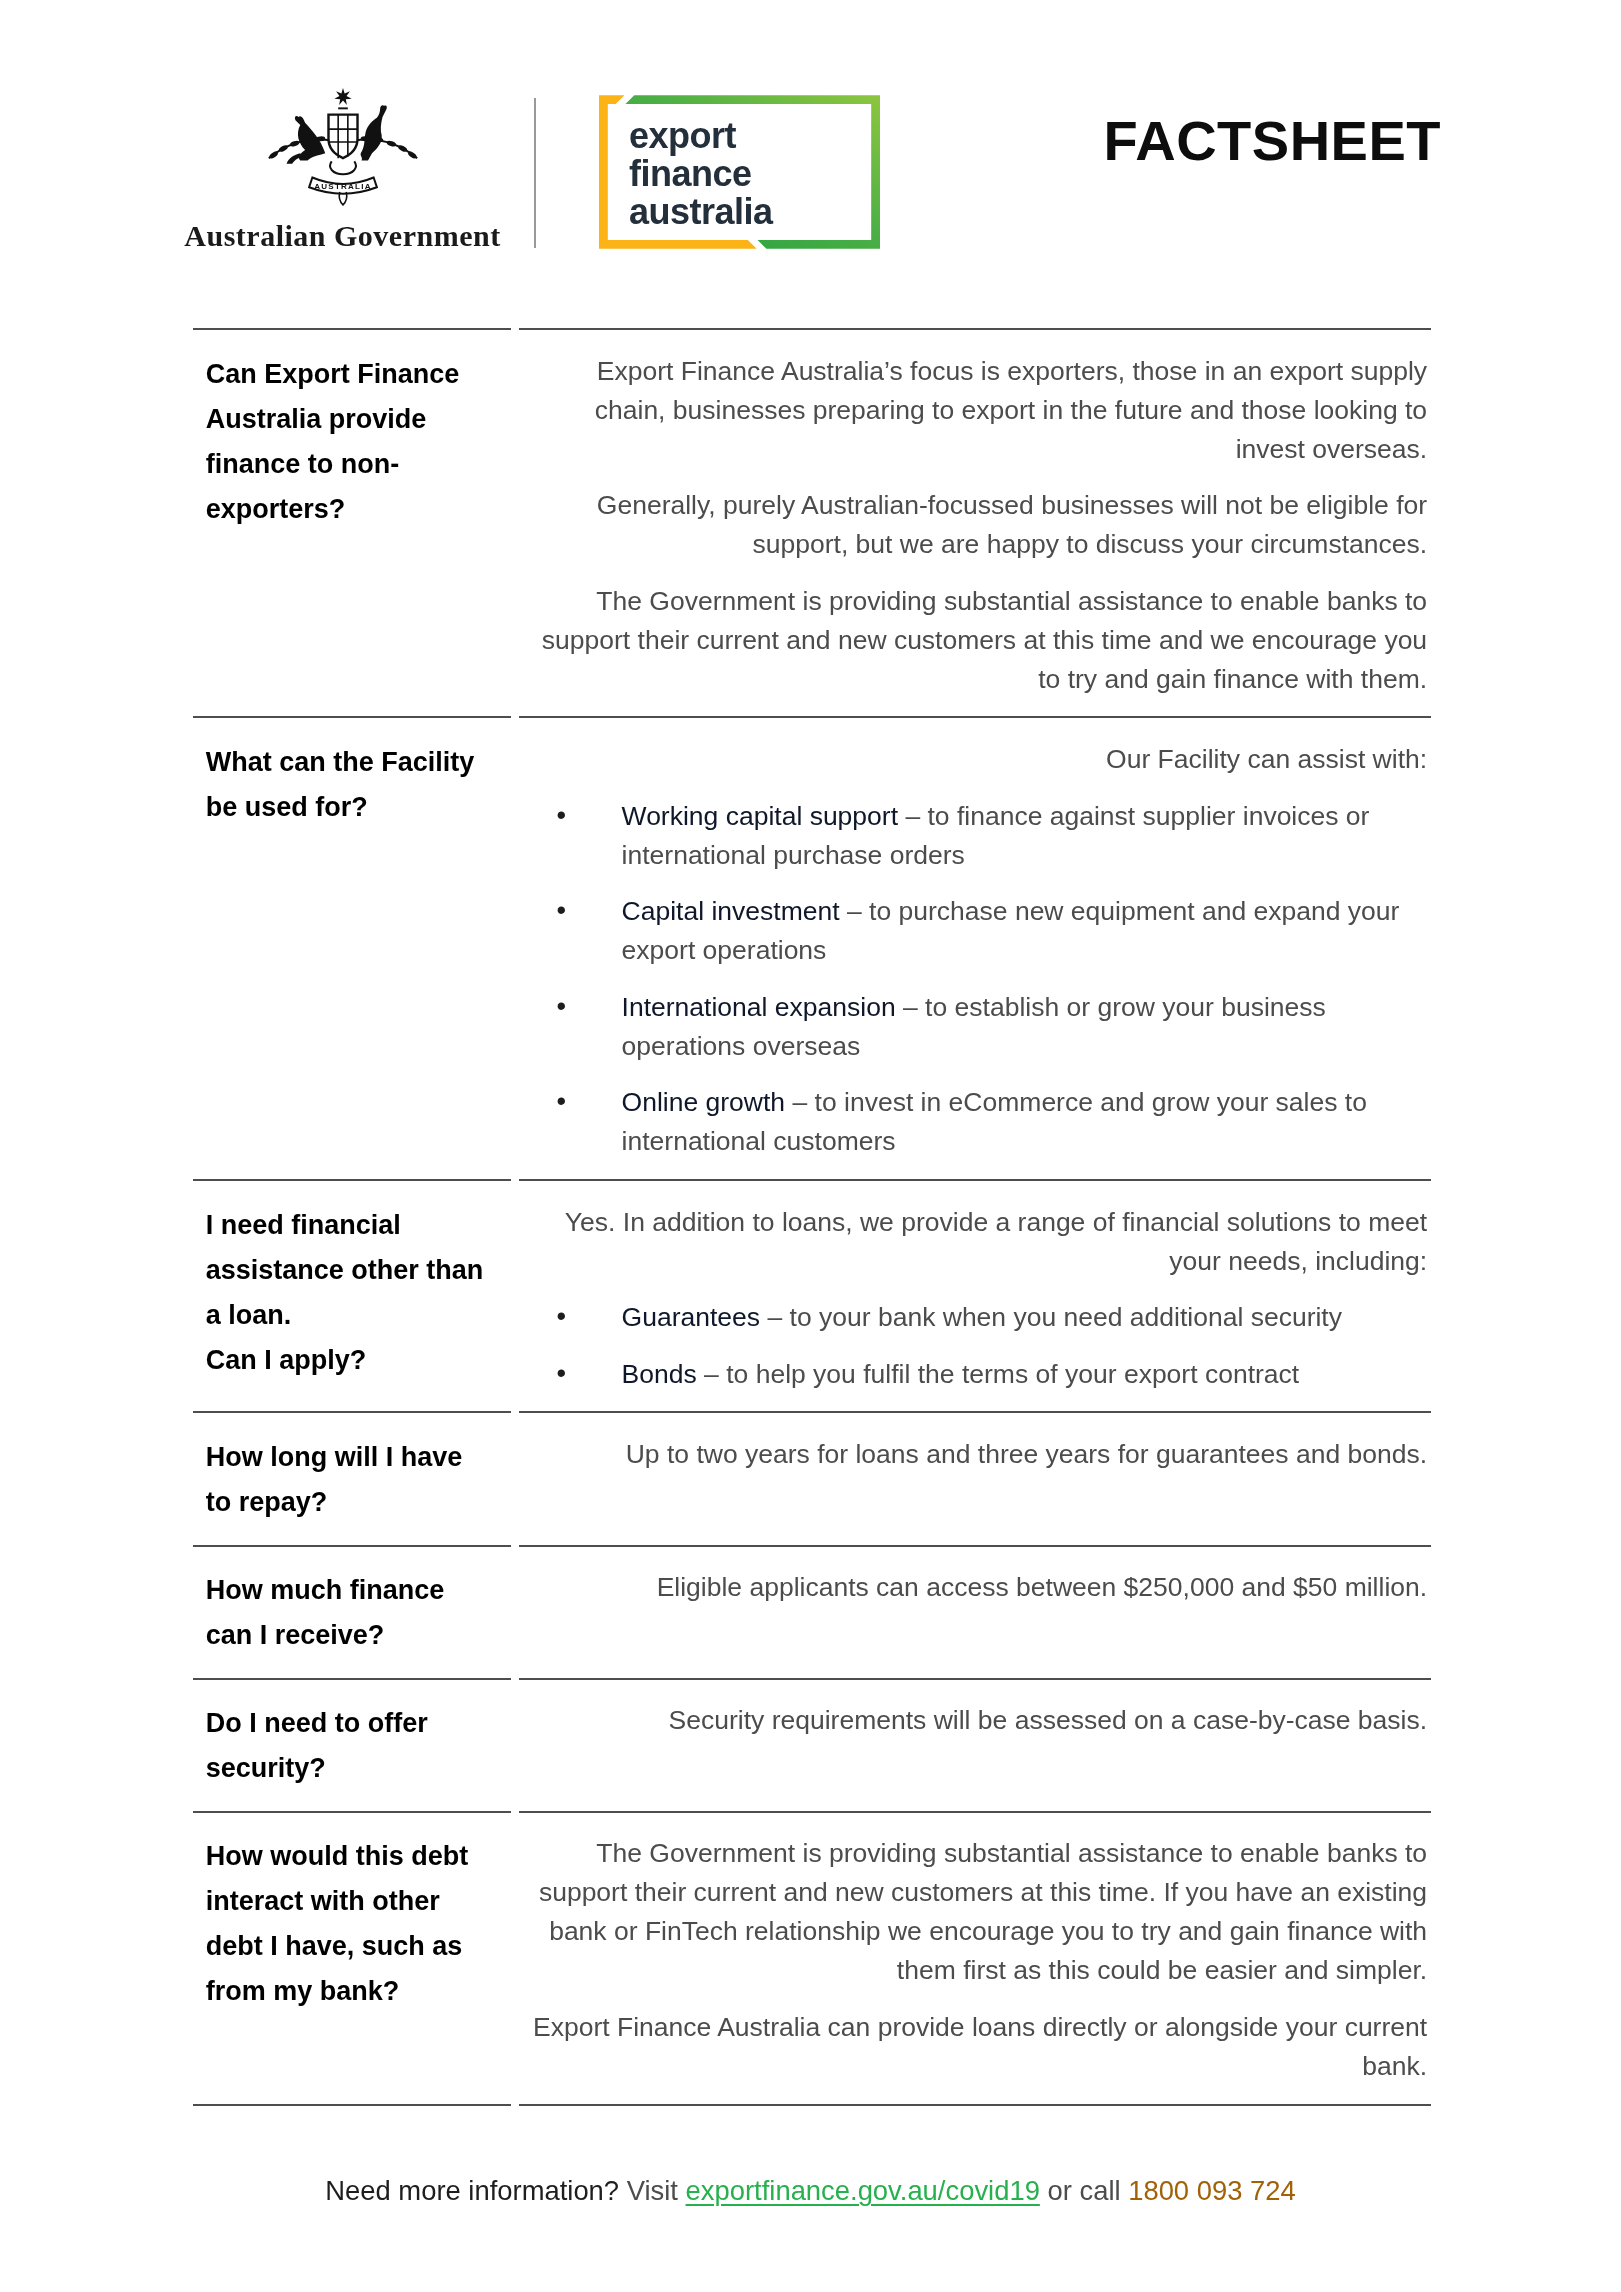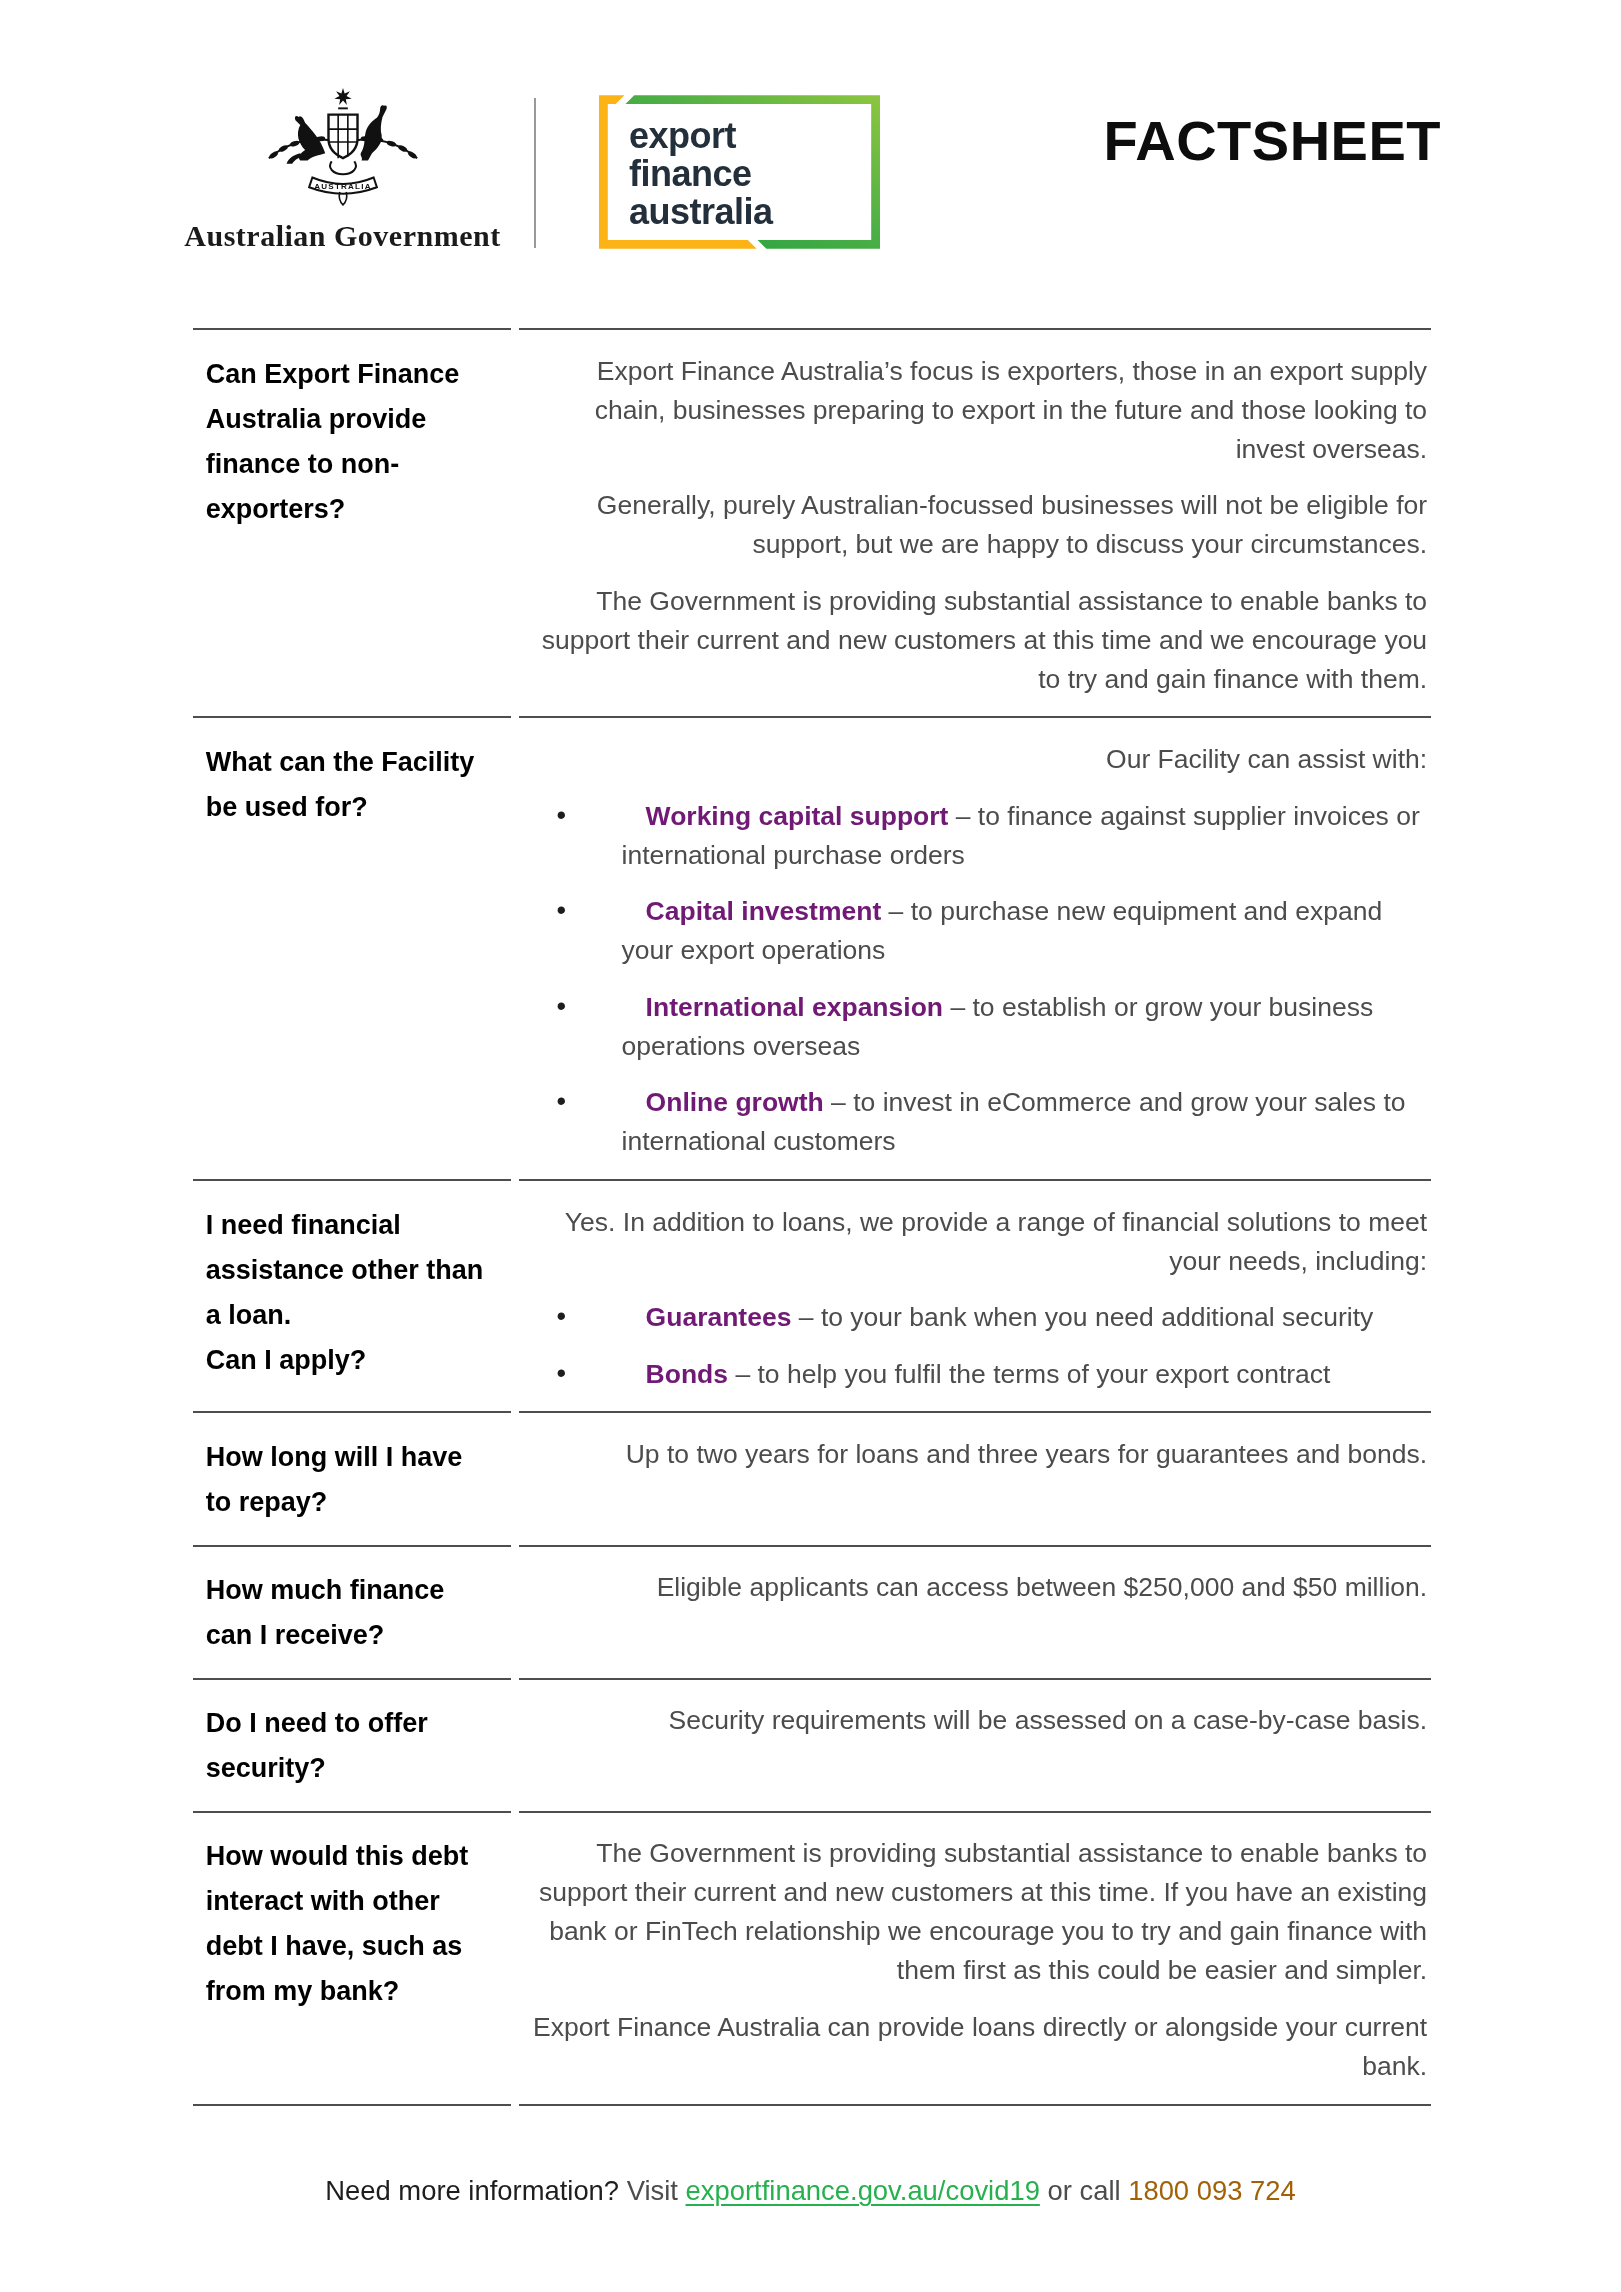--- a/index.html
+++ b/index.html
@@ -38,21 +38,21 @@
   .q {
     padding:21.6px 17.6px 19.6px 12.7px; font-weight:700; font-size:27px;
     line-height:45px; color:#000000; white-space:pre-line;
   }
   .a { padding:21.6px 3.9px 17.6px 7.8px; font-size:26.5px; line-height:39px; color:#4c4c4c; }
   .a .para { margin:0 0 17.6px 0;text-align:right; }
   .a .para:last-child { margin-bottom:0; }
   .a .bullet { position:relative; padding-left:95px; margin:0 0 17.6px 0; }
   .a .bullet:last-child { margin-bottom:0; }
   .a .bullet .dot { position:absolute; left:30px; top:-2px; font-size:27.4px; color:#1d1d1d; }
-  .a .bullet .lead { font-weight:700; color:#701a75;margin-left:24px; }
+  .a .bullet .lead { font-weight:400; color:#0f172a; }
 
   
   .footer {
     position:absolute; top:2173px; left:0; width:100%; text-align:center;
     font-size:27.4px; line-height:35px; color:#4c4c4c;
   }
   .footer .bold { font-weight:400; color:#1e1e1e; }
   .footer .phone { color:#a16207; }
   .footer a.link { color:#27b04e; text-decoration:underline; text-decoration-thickness:1.5px; text-underline-offset:3.9px; cursor:pointer; }
 </style>

